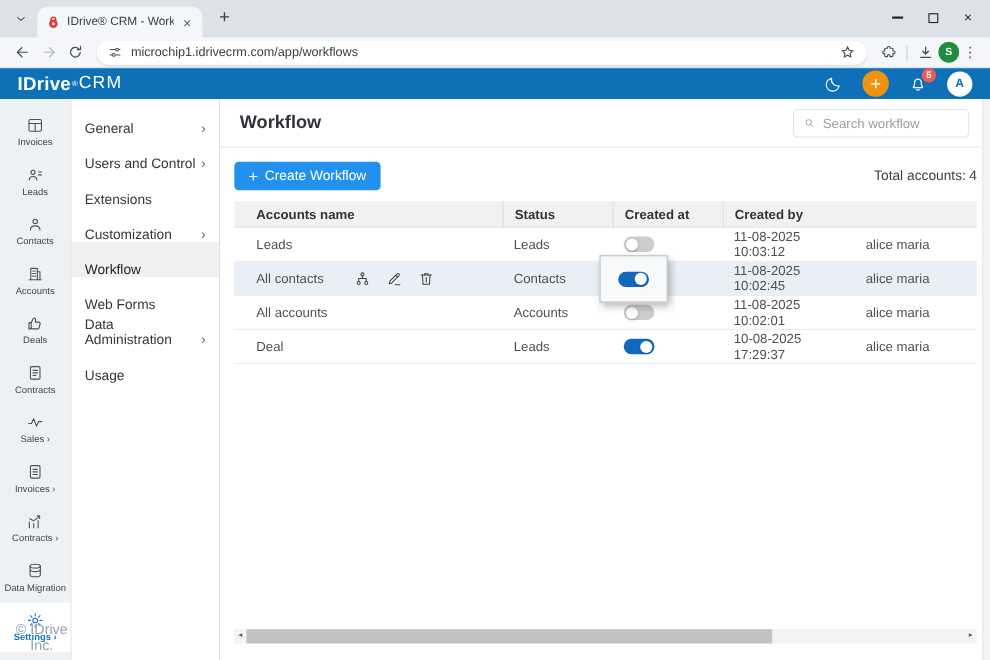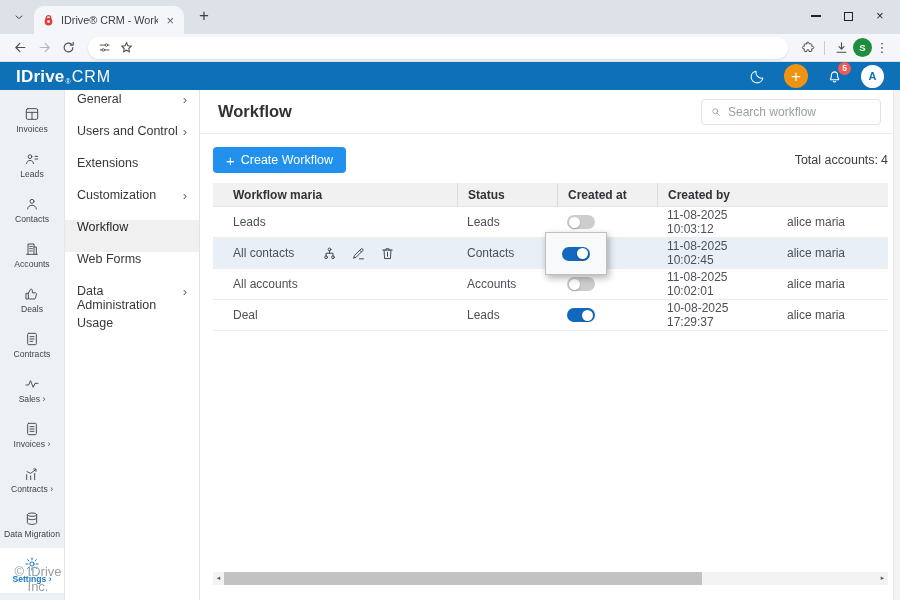--- a/index.html
+++ b/index.html
@@ -24,21 +24,21 @@
   .tbtn.disabled svg{stroke:#b4b8bd}
   .urlbar{flex:1;height:22px;background:#fff;border-radius:11px;display:flex;align-items:center;padding:0 10px;gap:8px;margin:0 8px;box-shadow:0 1px 2px rgba(60,64,67,.15)}
   .urlbar svg{width:13px;height:13px;stroke:#4a4d51;fill:none;stroke-width:1.7;stroke-linecap:round;flex:none}
   .url{font-size:11.5px;color:#3c4043;flex:1;white-space:nowrap;overflow:hidden}
   .chromedivider{width:1px;height:14px;background:#c8ccd1;margin:0 4px}
   .pavatar{width:19px;height:19px;border-radius:50%;background:#1e8e3e;color:#fff;font-size:9.5px;font-weight:bold;display:flex;align-items:center;justify-content:center;flex:none}
   .kebab{font-size:13px;color:#4a4d51;width:20px;text-align:center}
 
   
   .appheader{height:28px;background:#0e71b8;display:flex;align-items:center;padding:0 16px;color:#fff;flex:none}
-  .logo{display:flex;align-items:flex-end;line-height:1}
+  .logo{display:flex;align-items:center;line-height:1}
   .logo .brand{font-size:17px;font-weight:bold;letter-spacing:.2px}
   .logo .reg{font-size:7px;margin:1px 1px 0 1px}
   .logo .prod{font-size:16px;font-weight:300;letter-spacing:1px}
   .hdr-right{margin-left:auto;display:flex;align-items:center;gap:18px}
   .hdr-right svg{width:17px;height:17px;stroke:#fff;fill:none;stroke-width:1.5;stroke-linecap:round;stroke-linejoin:round}
   .pluscirc{width:24px;height:24px;border-radius:50%;background:#f09311;display:flex;align-items:center;justify-content:center;font-size:17px;color:#fff;font-weight:400;line-height:1}
   .bellwrap{position:relative;display:flex}
   .badge{position:absolute;top:-6px;right:-8px;background:#f05a56;color:#fff;font-size:8.5px;min-width:13px;height:13px;border-radius:7px;display:flex;align-items:center;justify-content:center;padding:0 2px;font-weight:bold}
   .uavatar{width:23px;height:23px;border-radius:50%;background:#fff;color:#0e71b8;font-size:11px;font-weight:bold;display:flex;align-items:center;justify-content:center}
 
@@ -47,28 +47,28 @@
   .rail{width:65px;background:#eef1f4;border-right:1px solid #e3e6ea;padding-top:8px;position:relative;flex:none}
   .rail-item{height:45px;display:flex;flex-direction:column;align-items:center;justify-content:center;gap:3px}
   .rail-item svg{width:16px;height:16px;stroke:#4c5157;fill:none;stroke-width:1.5;stroke-linecap:round;stroke-linejoin:round}
   .rlb{font-size:8.6px;color:#3f454b;text-align:center;line-height:1.1;white-space:nowrap}
   .rail-item.active{background:#fff}
   .rail-item.active svg{stroke:#1b76c5}
   .rail-item.active .rlb{color:#1b76c5;font-weight:bold}
   .rail-footer{position:absolute;bottom:6px;left:12px;right:0;text-align:center;font-size:13px;color:#9aa0a6}
 
   .submenu{width:135px;background:#fff;border-right:1px solid #e0e3e8;padding-top:2px;flex:none}
-  .sm-item{height:32px;display:flex;align-items:flex-start;justify-content:space-between;padding:0 12px;font-size:12.5px;color:#33383d}
+  .sm-item{height:32px;display:flex;align-items:flex-end;justify-content:space-between;padding:0 12px;font-size:12.5px;color:#33383d}
   .sm-item .chev{color:#6a7076;font-size:13px}
   .sm-item.active{background:#f0f0f0;color:#23272b}
 
   main{flex:1;position:relative;background:#fff;min-width:0}
   .page-head{height:44px;border-bottom:1px solid #e8eaee;display:flex;align-items:center;padding:0 12px 0 18px}
   .page-title{font-size:16.5px;font-weight:bold;color:#2f3338}
-  .searchbox{margin-left:auto;margin-right:7px;width:180px;height:26px;border:1px solid #dfe2e6;border-radius:4px;display:flex;align-items:center;padding:0 8px;gap:6px;background:#fff}
+  .searchbox{margin-left:auto;margin-right:7px;width:160px;height:26px;border:1px solid #dfe2e6;border-radius:4px;display:flex;align-items:center;padding:0 8px;gap:6px;background:#fff}
   .searchbox svg{width:12px;height:12px;stroke:#9aa0a6;fill:none;stroke-width:1.7;stroke-linecap:round;flex:none}
   .searchbox input{border:none;outline:none;font-size:12px;color:#333;width:100%;font-family:inherit;background:transparent}
   .searchbox input::placeholder{color:#9aa0a6}
   .page-body{position:absolute;top:45px;left:0;right:7px;bottom:0;padding:11px 0 0 13px}
 
   .btnrow{display:flex;align-items:center;height:28px;margin-bottom:9px;width:675px}
   .create-btn{background:#2191ed;color:#fff;border:none;border-radius:4px;height:26px;padding:0 13px;font-size:12.5px;display:flex;align-items:center;gap:6px;font-family:inherit;cursor:pointer}
   .create-btn .plus{font-size:15px;font-weight:300;line-height:1}
   .total{margin-left:auto;font-size:12.5px;color:#3c4043;display:flex;gap:3px}
   .total .tv{font-weight:400}
@@ -147,20 +147,21 @@
           <path d="M19 12a7 7 0 1 1-2.1-5"></path>
           <path d="M19.5 3.5v4.6h-4.6"></path>
         </svg>
       </span>
     <div class="urlbar">
       <svg viewBox="0 0 24 24">
           <path d="M4 7.5h9M19.5 7.5h1M4 16.5h3.5M13.5 16.5h7"></path>
           <circle cx="15.5" cy="7.5" r="2.3"></circle>
           <circle cx="10" cy="16.5" r="2.3"></circle>
         </svg>
+      <span class="url">microchip1.idrivecrm.com/app/workflows</span>
       <svg viewBox="0 0 24 24" style="width:15px;height:15px">
           <path d="M12 4.5l2.3 4.7 5.2.75-3.75 3.65.9 5.2L12 16.35 7.35 18.8l.9-5.2L4.5 9.95l5.2-.75z"></path>
         </svg>
     </div>
     <span class="tbtn">
         <svg viewBox="0 0 24 24" style="stroke-width:1.6">
           <path d="M9.3 5c0-1 .8-1.8 1.8-1.8S12.9 4 12.9 5v1.2H16A1.2 1.2 0 0 1 17.2 7.4v2.8h1.2a1.9 1.9 0 1 1 0 3.8h-1.2v3.2a1.2 1.2 0 0 1-1.2 1.2h-3.1v-1.2a1.8 1.8 0 1 0-3.6 0v1.2H6.4a1.2 1.2 0 0 1-1.2-1.2V14h-1a1.9 1.9 0 1 1 0-3.8h1V7.4A1.2 1.2 0 0 1 6.4 6.2h2.9V5z"></path>
         </svg>
       </span>
     <span class="chromedivider"></span>
@@ -337,21 +338,21 @@
             <span>Create Workflow</span>
           </button>
           <span class="total">
             <span>Total accounts:</span>
             <span class="tv">4</span>
           </span>
         </div>
 
         <div class="table">
           <div class="thead">
-            <span class="th">Workflow maria</span>
+            <span class="th">Accounts name</span>
             <span class="th">Status</span>
             <span class="th">Created at</span>
             <span class="th">Created by</span>
           </div>
 
           <div class="trow">
             <div class="td name">
                 <span>Leads</span>
               </div>
             <div class="td">

